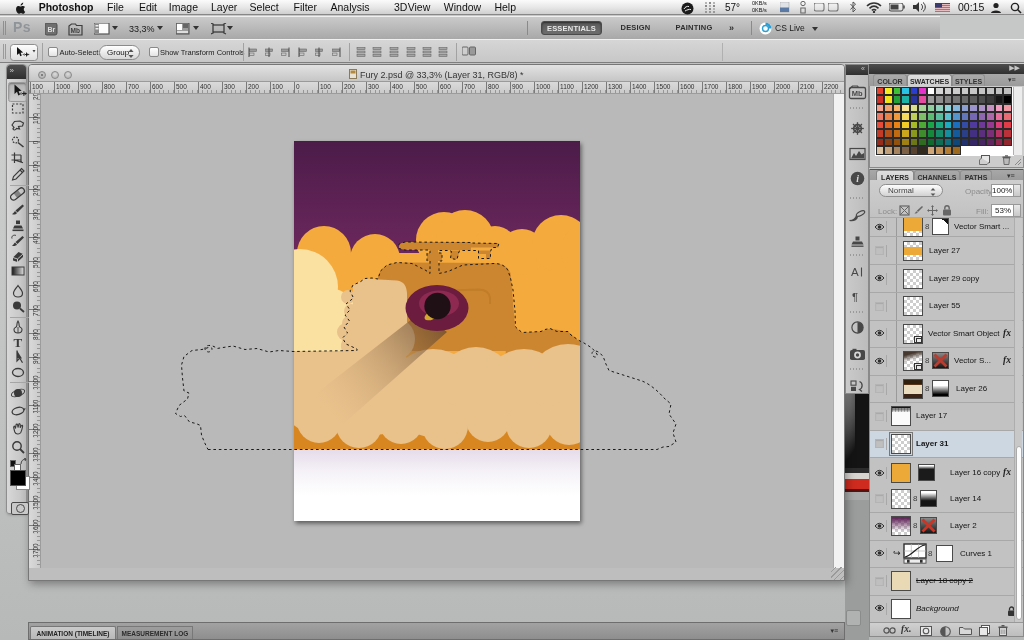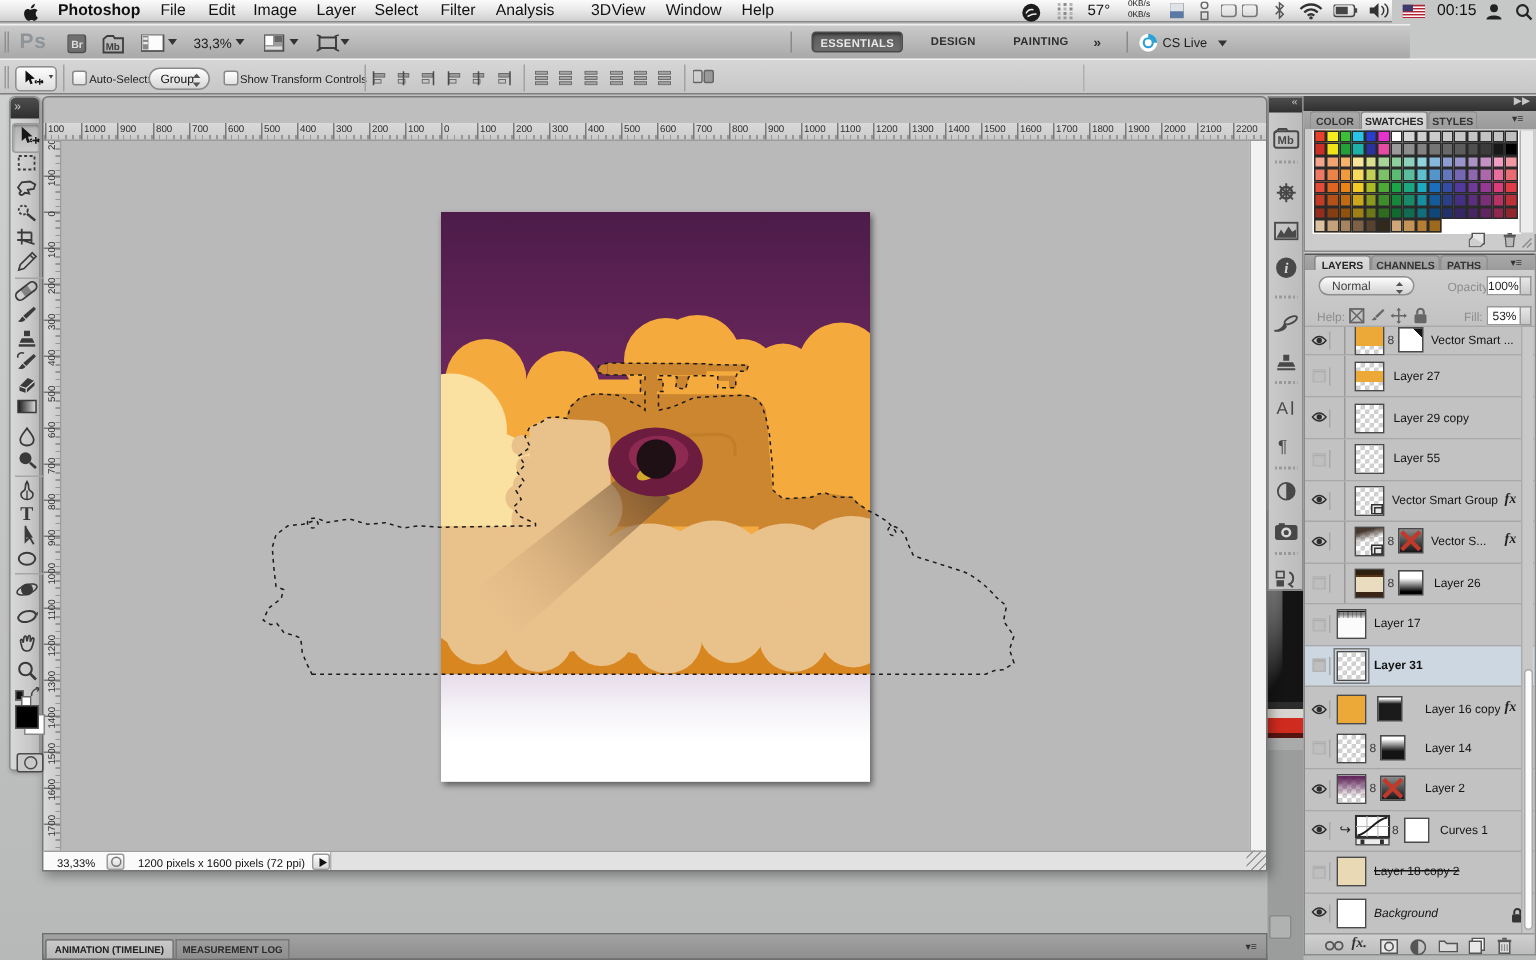--- a/index.html
+++ b/index.html
@@ -5,21 +5,21 @@
  font-family:"Liberation Sans",sans-serif;background:#c6c8c7;cursor:default}
 #root *{box-sizing:border-box}
 .abs{position:absolute}
 
 #desk{left:0;top:63px;width:1024px;height:577px;
  background:linear-gradient(#cfd1d0,#c5c7c6 40%,#b7b9b8)}
 #wallgap{left:845px;top:340px;width:24px;height:300px;background:linear-gradient(#141414 0 128px,#2c2c2c 128px 133px,#d8d4d0 133px 139px,#cf2b1e 139px 149px,#551410 149px 152px,#a9abaa 152px 160px,#9b9d9c 160px 100%);}
 #wallgap:before{content:"";position:absolute;left:0;top:0;width:10px;height:128px;background:radial-gradient(80px 140px at -30px 40px,#888 40%,rgba(40,40,40,0) 70%)}
 #wallgap:after{content:"";position:absolute;left:1px;top:270px;width:13px;height:14px;background:#b0b2b1;border:1px solid #8a8c8b;border-radius:2px}
 
-#menubar{left:0;top:0;width:928px;height:15px;background:linear-gradient(#fbfbfb,#e6e6e6 55%,#cfcfcf);border-bottom:1px solid #878787;z-index:50}
+#menubar{left:0;top:0;width:1024px;height:15px;background:linear-gradient(#fbfbfb,#e6e6e6 55%,#cfcfcf);border-bottom:1px solid #878787;z-index:50}
 #menubar span{position:absolute;top:1px;font-size:10.5px;color:#111;line-height:13px}
 #menubar .bold{font-weight:bold}
 #menubar svg{position:absolute}
 .mtxt{white-space:pre}
 
 #appbar{left:0;top:16px;width:940px;height:23px;background:linear-gradient(#cacaca,#a8a8a8);border-top:1px solid #efefef;z-index:40}
 #appbar .grip{position:absolute;left:2.5px;top:4px;width:3px;height:14px;border-left:1px solid #8f8f8f;border-right:1px solid #8f8f8f}
 #ps-logo{position:absolute;left:13px;top:2px;font-size:14px;font-weight:bold;color:#8f9499;letter-spacing:.5px}
 #wsp .wbtn{position:absolute;top:4px;height:14px;font-size:7.5px;font-weight:bold;color:#2e2e2e;letter-spacing:.2px;line-height:14px}
 #wsp .sel{background:linear-gradient(#5a5a5a,#6e6e6e);color:#e8e8e8;border:1px solid #4a4a4a;border-radius:3px;box-shadow:inset 0 1px 2px rgba(0,0,0,.5);text-align:center}
@@ -132,20 +132,30 @@
 #anibar .atab{position:absolute;top:2.5px;height:13.5px;font-size:6.5px;font-weight:bold;line-height:14px;text-align:center;color:#222;letter-spacing:0}
 #anibar .on{background:linear-gradient(#cacaca,#b8b8b8);border:1px solid #777;border-bottom:none;border-radius:2px 2px 0 0}
 #anibar .off{background:linear-gradient(#9e9e9e,#8e8e8e);border:1px solid #787878;border-bottom:none;color:#2c2c2c}
 #anibar .amenu{position:absolute;right:6px;top:4px;font-size:7px;color:#333}
 .dark-below{left:28px;top:636px;width:817px;height:4px;background:#6f6f6f}
 </style></head><body>
 <div id="root">
     <div class="abs" id="desk"></div>
     <div class="abs" id="wallgap"></div>
     <div class="abs" id="docwin">
+      <div id="titlebar">
+        <span class="tl" style="left:9px;background:radial-gradient(circle at 50% 40%,#cfcfcf,#a8a8a8);"></span>
+        <span class="tl" style="left:22px"></span>
+        <span class="tl" style="left:35px"></span>
+        <span style="position:absolute;left:11.8px;top:9px;width:2.4px;height:2.4px;border-radius:50%;background:#666"></span>
+        <div id="title"><svg style="vertical-align:-1.5px" width="8" height="10" viewBox="0 0 8 10">
+            <rect x=".5" y=".5" width="7" height="9" fill="#e8e2d2" stroke="#8a7a5a"></rect>
+            <rect x="1.5" y="1.5" width="5" height="3" fill="#b5893c"></rect>
+          </svg> Fury 2.psd @ 33,3% (Layer 31, RGB/8) *</div>
+      </div>
       <div id="hruler">
         <b style="left:1.0px"></b>
         <s style="left:3.0px">100</s>
         <b style="left:25.0px"></b>
         <s style="left:27.0px">1000</s>
         <b style="left:49.0px"></b>
         <s style="left:51.0px">900</s>
         <b style="left:73.0px"></b>
         <s style="left:75.0px">800</s>
         <b style="left:97.0px"></b>
@@ -382,27 +392,20 @@
  <circle cx="436.5" cy="305" r="13.2" fill="#1f1016"></circle>
  <rect x="293" y="448.5" width="286" height="72" fill="url(#bot)"></rect>
 </g>
 <g fill="none">
  <path d="M207 448.5 L656 448.5 L662 446 L668 445.5 L675 441 L672 432 L675 423 L668 413 L670 403 L663 397 C658 391 649 383 641 380 L608 369.5 L604 361 C603 355 598 350 594 350 C591 350 590 353 592 355 C594 357 597 356 596 353 L591 347 L583 342 L578 339.5 L570 334 L567 330.5 L556 330.5 L549 327.5 L544 328.5 L540 330.5 L521 331.5 L514.5 326 L514 310 L512 289 L509.5 277 L507 269.5 C504.5 264.5 499 262.5 493 262.5 L462 264 L447 270.5 L438 272.5 L438 260 L441 260 L441 252 L438 252 L438 249.5 L448.5 249.5 L450.5 250.5 L449.5 257.5 L456 258.5 L458 250.5 L459.5 249.5 L477.5 249.5 L477.5 257.5 L489.5 257.5 L489.5 250.5 L491 246.5 L496.5 246.5 L498 242.5 L470 242 L470 241.5 L404 241 L398 243 L398 247.5 L404 249 L429 249 L429 252 L426 252 L426 260 L429 260 L429 272.5 L425 269.5 L411 262.5 L396 261.5 L386 264 L379.5 270 L377 278 L371 277 L364 277.5 L359 281 L352 284 L349 290 L352.5 297 L345 303 L349 309 L344 314 L348.5 320 L343 326 L346.5 332 L341.5 337 L345 343 L356 348 L356 349.5 L292 350.5 L278 349.5 L268 351 L256 347.5 L244 348.5 L232 345 L222 346.5 L216 347.5 C211.5 343.5 204.5 343.5 204 347 C203.5 350.5 208 352.5 210.5 349.5 C212 347.5 210 345.5 207.5 346.5 L201 348.5 L191 349.5 L183 355.5 L180.5 364 L181.5 377 L183 390 L188 392 L186.5 398 L178 404.5 L174.5 412.5 L179.5 415.5 L183.5 414.5 L188.5 421 L195 422.5 L199.5 424.5 L200.5 434 L203.5 441.5 Z" stroke="#1a1a1a" stroke-width="1" stroke-dasharray="2.6,2.8"></path>
 </g>
 </svg>
 </div>
       <div id="vsb"></div>
       <div id="grip"></div>
-      <div id="statusbar">
-        <span class="zbox"></span>
-        <span class="z">33,33%</span>
-        <span class="btn1"></span>
-        <span class="info">1200 pixels x 1600 pixels (72 ppi)</span>
-        <span class="arr"></span>
-      </div>
     </div>
     <div class="abs" id="menubar">
       <svg style="left:16px;top:2px" width="11" height="12" viewBox="0 0 11 12">
         <path d="M7.3 1.8 C7.9 1.1 8.5 .6 9.2 .5 C9.3 1.3 9 2 8.5 2.6 C8 3.2 7.3 3.6 6.6 3.5 C6.5 2.9 6.8 2.3 7.3 1.8 Z M8.9 3.9 C9.8 3.9 10.5 4.4 11 5 C10.2 5.6 9.7 6.3 9.8 7.4 C9.9 8.6 10.5 9.3 11.2 9.7 C10.8 10.7 10 11.8 9.1 11.8 C8.3 11.9 8 11.3 7 11.3 C6 11.3 5.7 11.8 4.9 11.8 C3.9 11.8 2.6 10.1 2.2 8.4 C1.7 6.3 2.5 4.3 4.3 4 C5.1 3.9 5.9 4.5 6.5 4.5 C7 4.5 8 3.9 8.9 3.9 Z" transform="translate(-2,0)" fill="#1a1a1a"></path>
       </svg>
       <span class="mtxt bold" style="left:38.7px">Photoshop</span>
       <span class="mtxt" style="left:107.0px">File</span>
       <span class="mtxt" style="left:138.9px">Edit</span>
       <span class="mtxt" style="left:168.8px">Image</span>
       <span class="mtxt" style="left:211.0px">Layer</span>
@@ -944,21 +947,21 @@
           <span class="ptab off" style="left:90px;width:32px">PATHS</span>
           <span class="pmenu" style="top:0">▾≡</span>
         </div>
         <div id="layctl">
           <div id="blend">Normal<svg style="position:absolute;right:6px;top:3px" width="6" height="8" viewBox="0 0 6 8">
               <path d="M3 0 L5.4 2.6 H.6 Z M3 8 L5.4 5.4 H.6 Z" fill="#555"></path>
             </svg></div>
           <span class="glabel" style="left:95px;top:6.5px">Opacity:</span>
           <span class="gbox" style="left:121px;top:3.5px">100%</span>
           <span class="gbtn" style="left:144px;top:3.5px"></span>
-          <span class="glabel" style="left:8px;top:26.5px">Help:</span>
+          <span class="glabel" style="left:8px;top:26.5px">Lock:</span>
           <svg class="lockic" style="left:29px" width="11" height="11" viewBox="0 0 11 11">
             <rect x="1" y="1" width="9" height="9" fill="none" stroke="#666" stroke-width="1.2"></rect>
             <path d="M1 1 L10 10 M10 1 L1 10" stroke="#666" stroke-width="1"></path>
           </svg>
           <svg class="lockic" style="left:43px" width="11" height="11" viewBox="0 0 11 11">
             <path d="M9 1 L10 2 L5 7 L3.8 5.8 Z" fill="#666"></path>
             <path d="M3.4 6.2 L4.8 7.6 C4 8.6 2.4 8.9 1.4 8.2 C2.4 7.9 2.6 7 3.4 6.2 Z" fill="#666"></path>
           </svg>
           <svg class="lockic" style="left:57px" width="11" height="11" viewBox="0 0 11 11">
             <path d="M5.5 0 L7 2 H6 V5 H9 V4 L11 5.5 L9 7 V6 H6 V9 H7 L5.5 11 L4 9 H5 V6 H2 V7 L0 5.5 L2 4 V5 H5 V2 H4 Z" fill="#666"></path>
@@ -1025,21 +1028,21 @@
               <svg width="11" height="8" viewBox="0 0 11 8">
                 <path d="M1 4 Q5.5 -1.4 10 4 Q5.5 9.4 1 4 Z" fill="none" stroke="#2e2e2e" stroke-width="1"></path>
                 <circle cx="5.5" cy="4" r="1.8" fill="#2e2e2e"></circle>
               </svg>
             </span>
             <span class="gline"></span>
             <span class="tw">
               <span class="thumb" style="background-color:#fff;background-image:linear-gradient(45deg,#cdcdcd 25%,transparent 25%,transparent 75%,#cdcdcd 75%),linear-gradient(45deg,#cdcdcd 25%,transparent 25%,transparent 75%,#cdcdcd 75%);background-size:6px 6px,6px 6px;background-position:0 0,3px 3px;"></span>
               <span class="badge"></span>
             </span>
-            <span class="lname " style="left:58px">Vector Smart Group</span>
+            <span class="lname " style="left:58px">Vector Smart Object</span>
             <span class="fx">fx</span>
             <span class="dar">▾</span>
           </div>
           <div class="lrow" style="top:130.0px;height:27.5px;">
             <span class="eyec">
               <svg width="11" height="8" viewBox="0 0 11 8">
                 <path d="M1 4 Q5.5 -1.4 10 4 Q5.5 9.4 1 4 Z" fill="none" stroke="#2e2e2e" stroke-width="1"></path>
                 <circle cx="5.5" cy="4" r="1.8" fill="#2e2e2e"></circle>
               </svg>
             </span>

